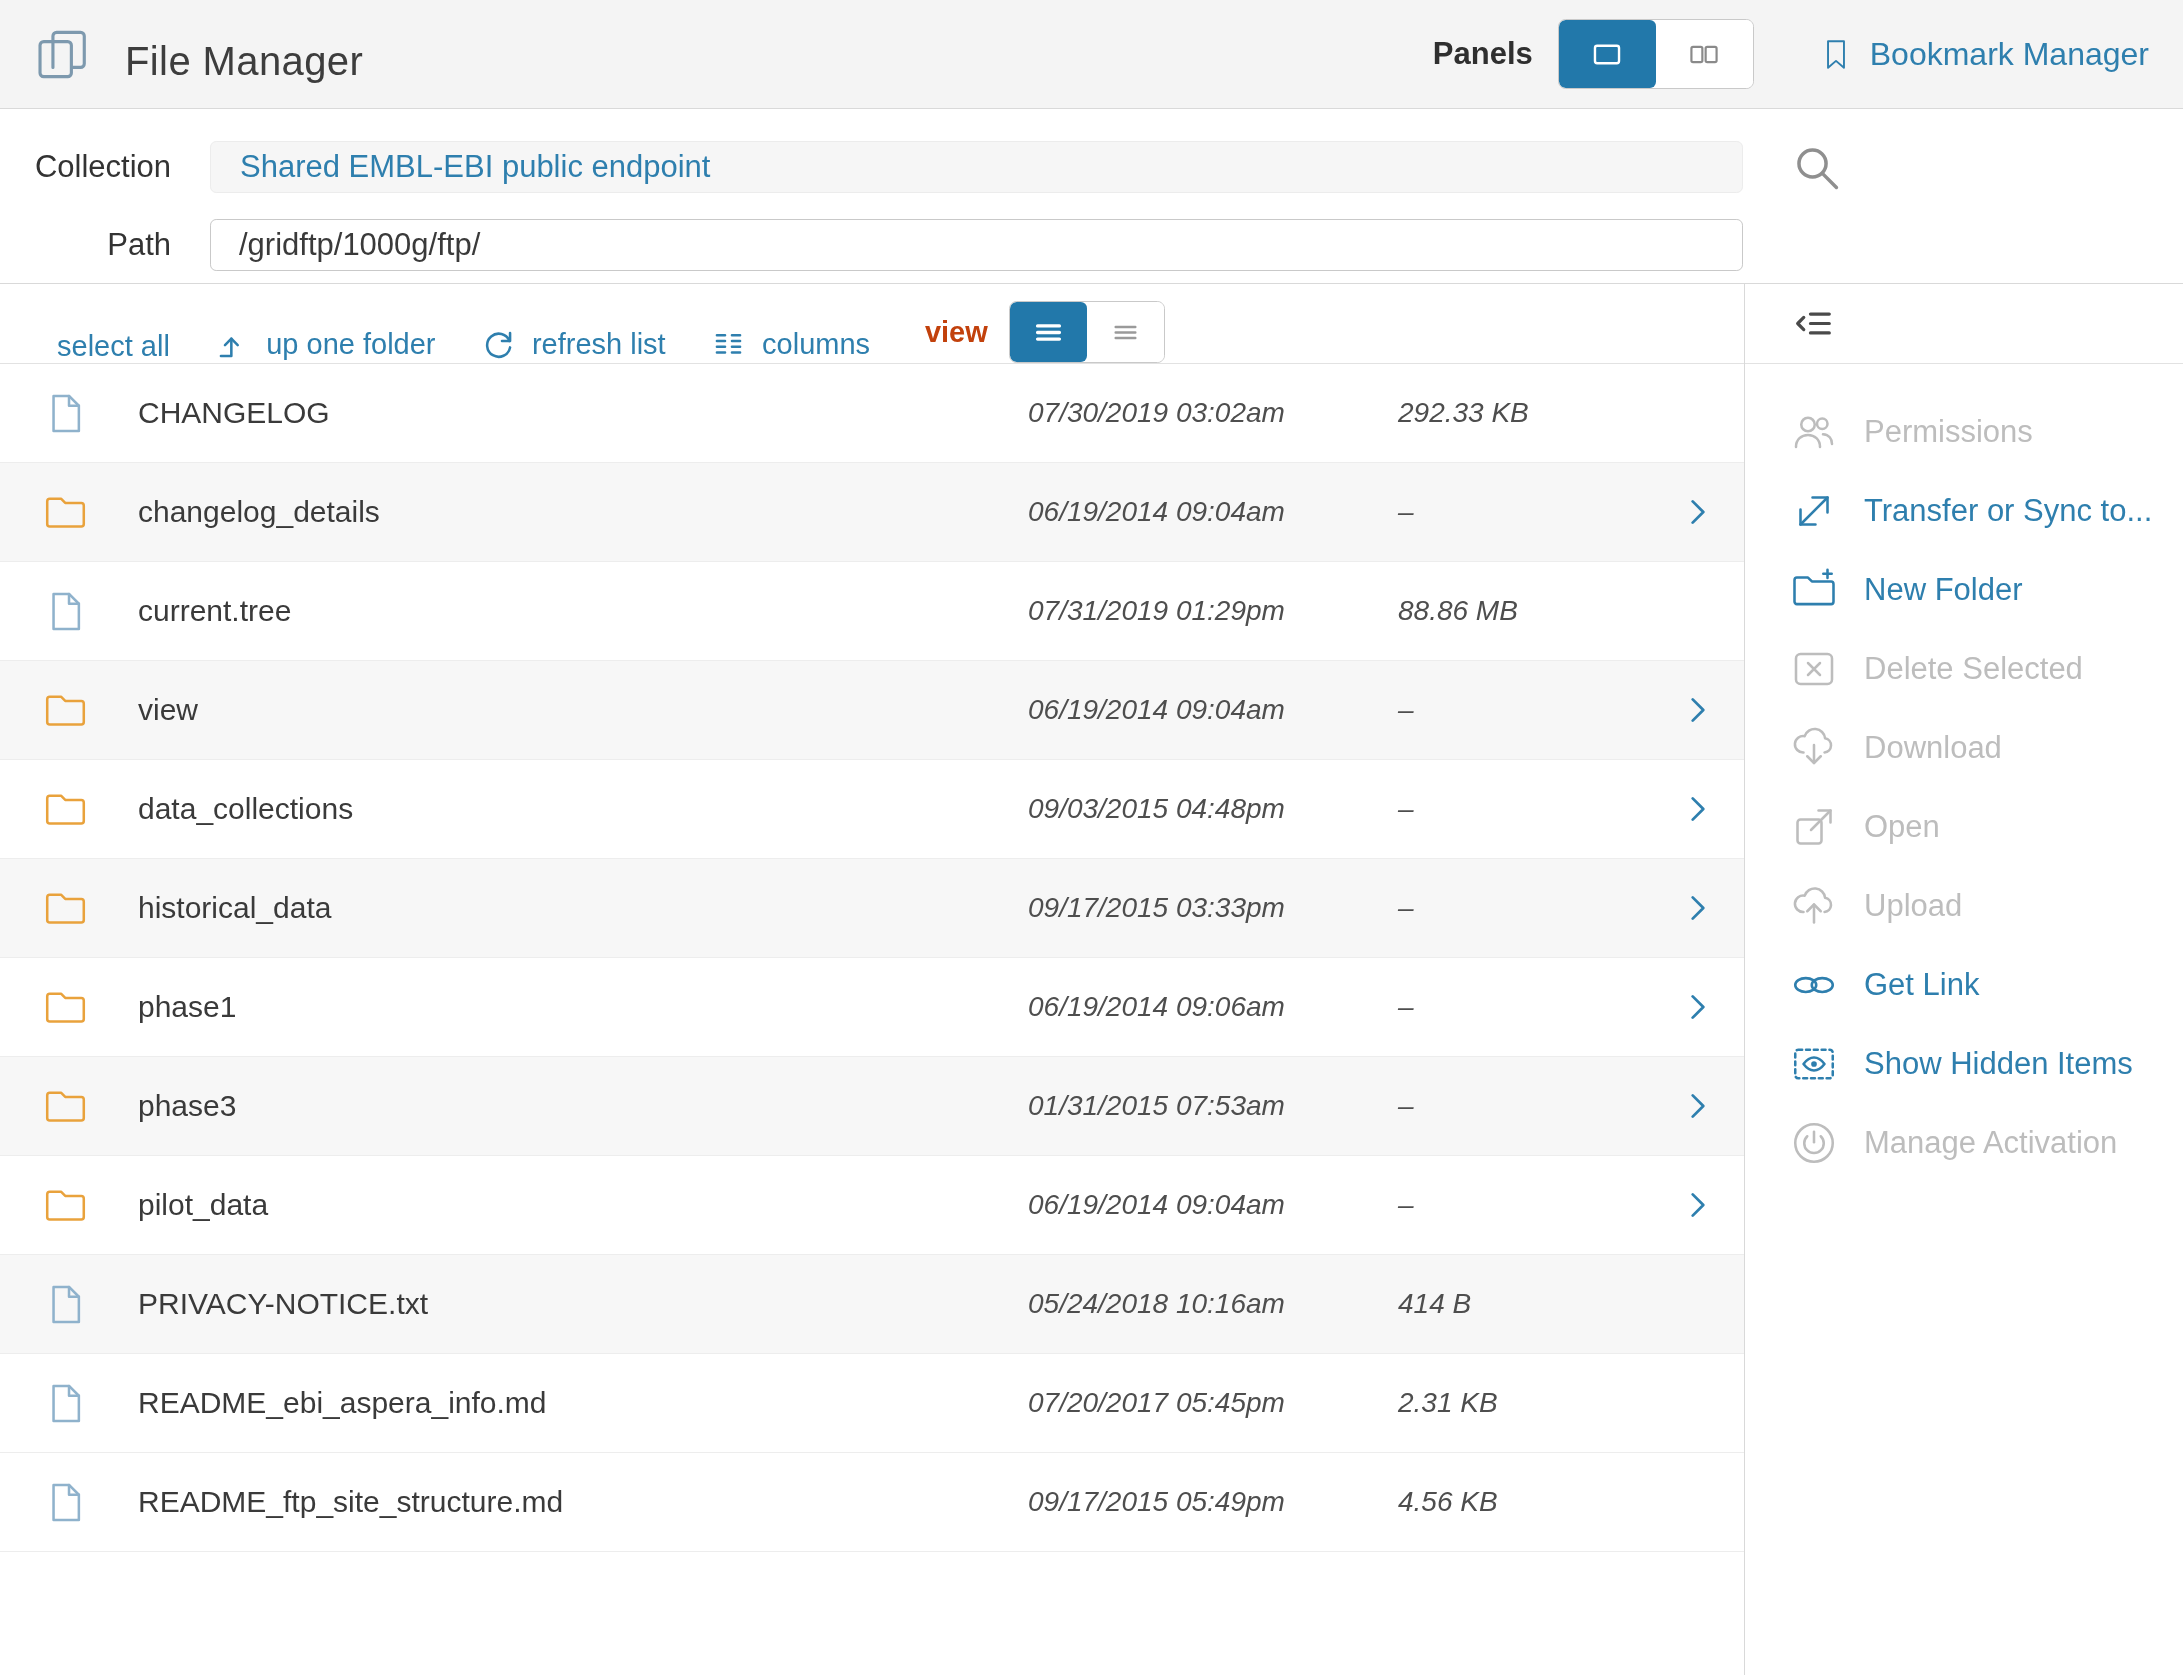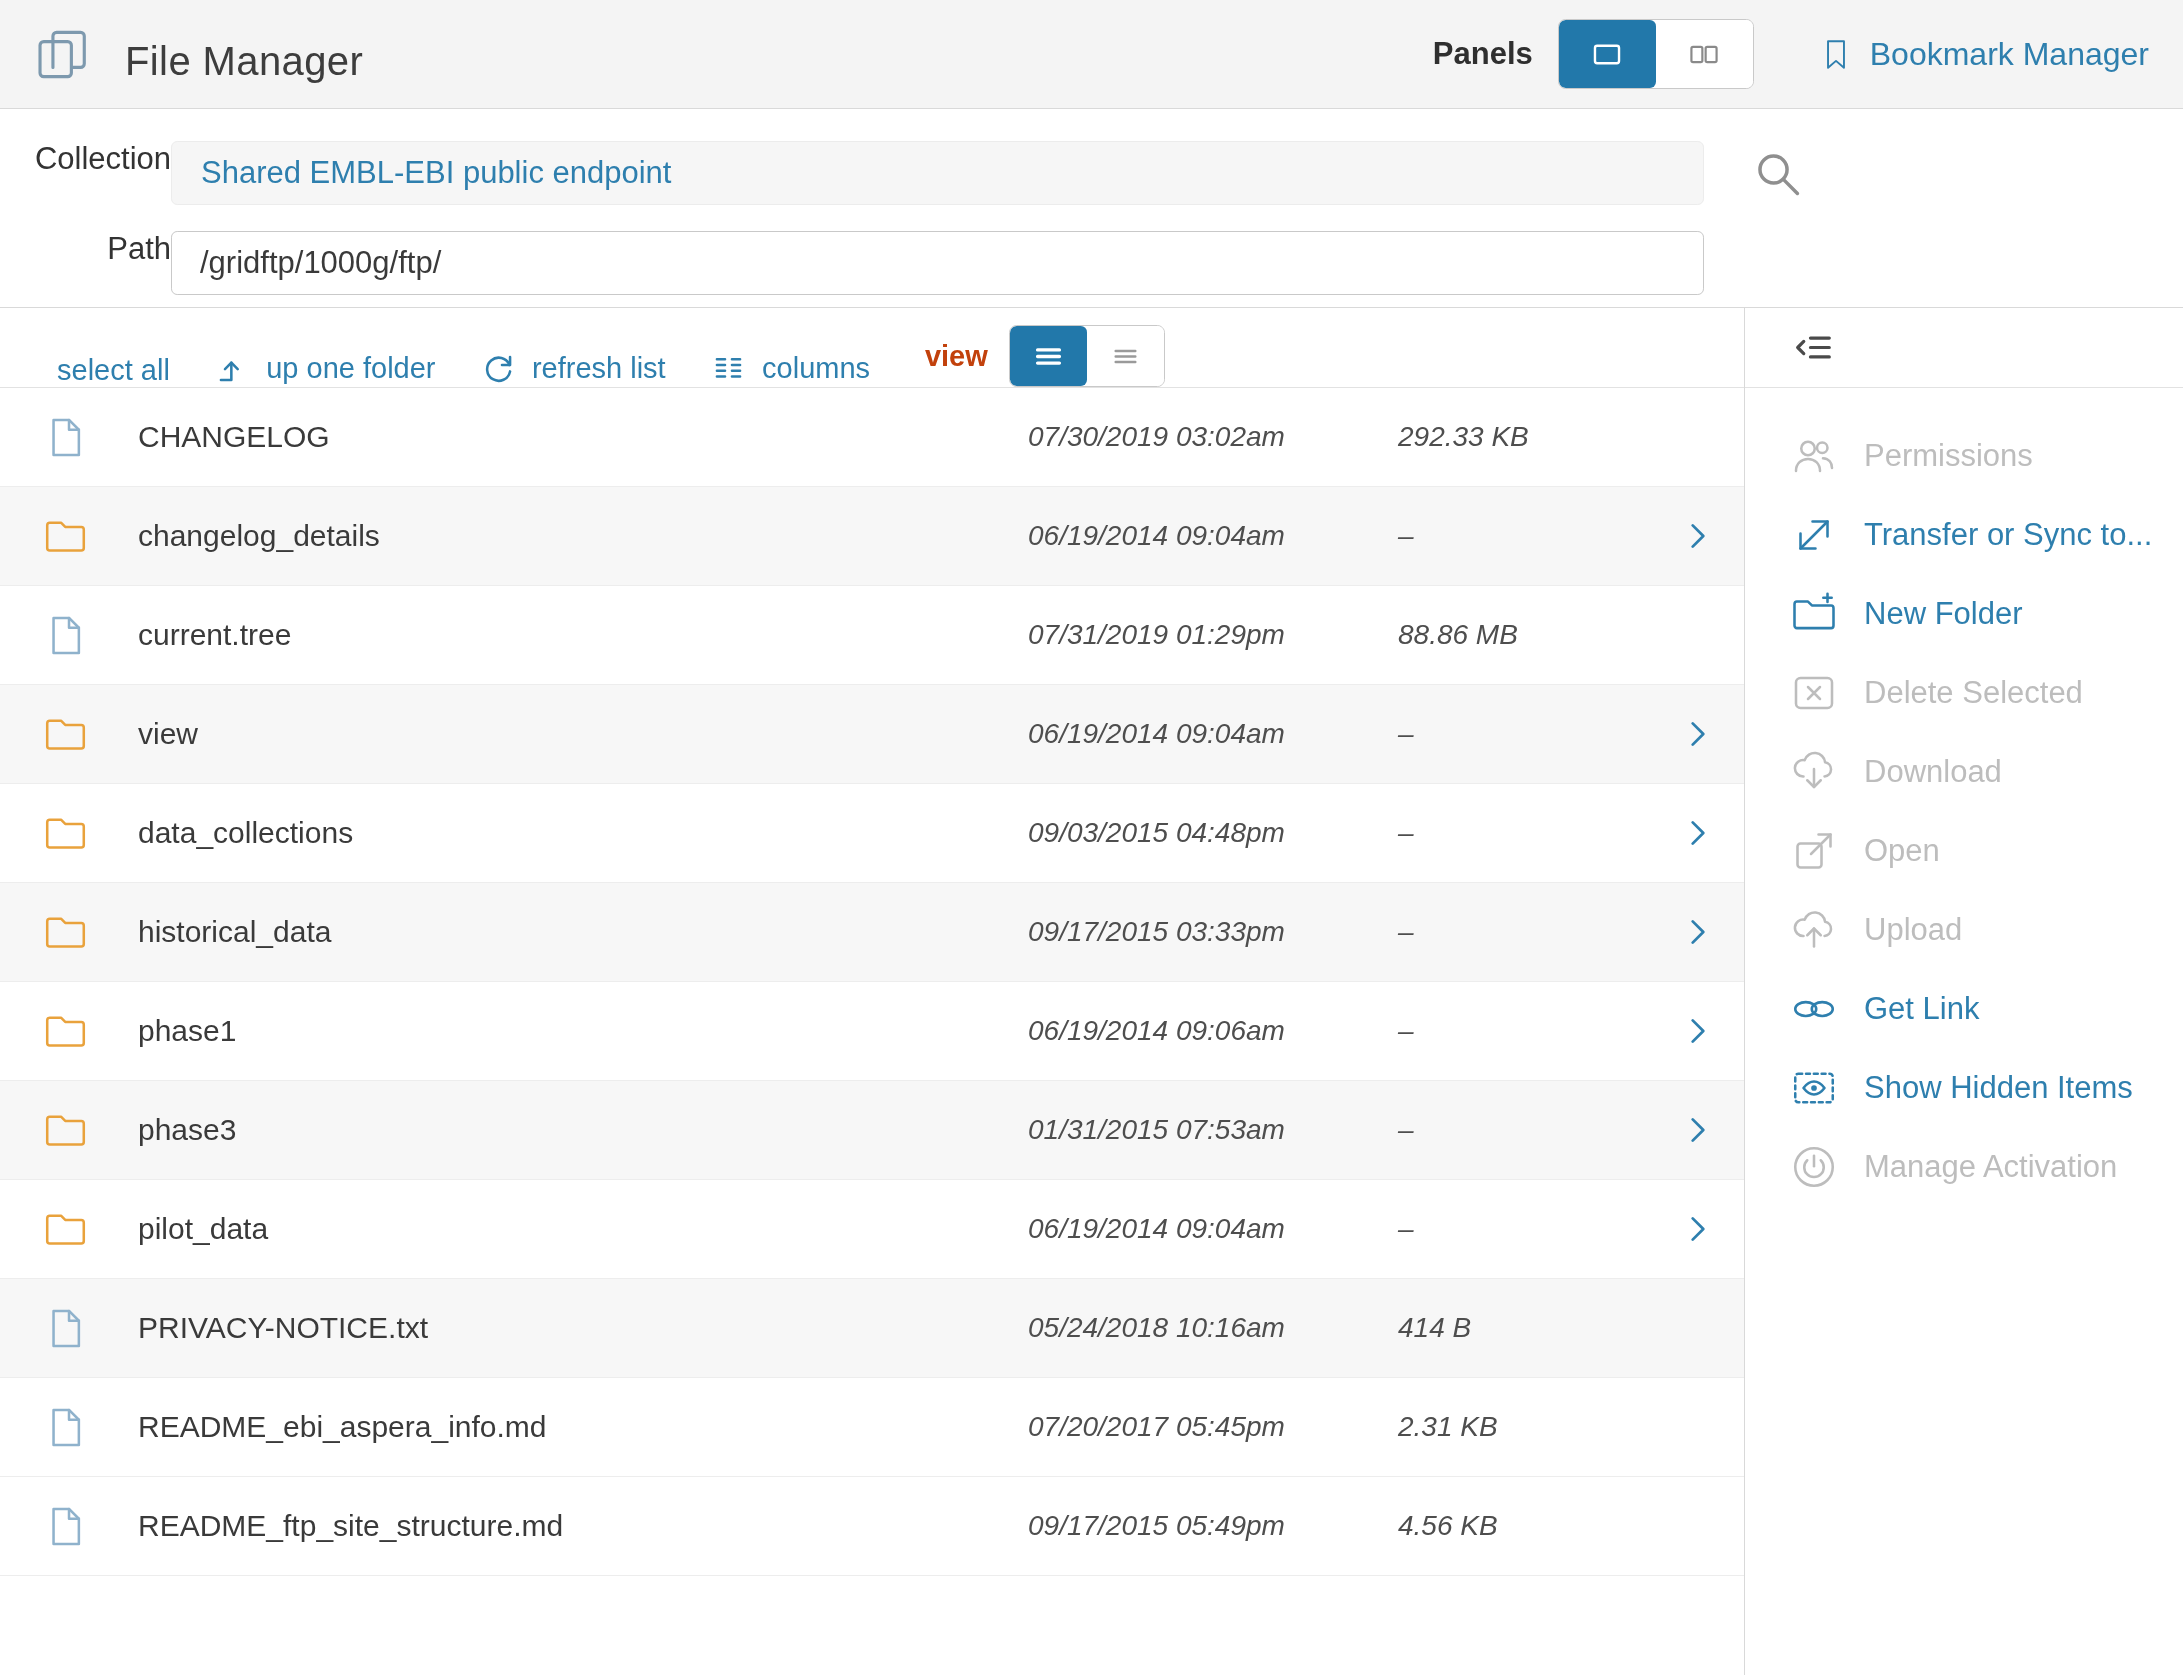--- a/index.html
+++ b/index.html
@@ -32,24 +32,24 @@
   .panels-label{font-size:31px;color:#2f2f2f;font-weight:700;}
   .seg{display:flex;border:1.5px solid #c9c9c9;background:#fff;border-radius:7.7px;overflow:hidden;}
   .seg-btn{width:97px;height:68px;display:flex;align-items:center;justify-content:center;background:#fff;border:none;padding:0;cursor:pointer;}
   .seg-btn.selected{background:var(--accent-bg);border-radius:6.2px;}
   .seg-btn svg{width:46px;height:35px;display:block;}
   .bookmark-manager{display:flex;align-items:center;gap:17px;margin-left:65px;color:var(--accent);font-size:32px;cursor:pointer;}
   .bookmark-manager svg{width:34px;height:43px;display:block;}
 
   
   .forms{padding:32px 0 12.3px;flex:none;background:#fff;}
-  .form-row{display:flex;}
+  .form-row{display:flex;align-items:center;}
   .form-row + .form-row{margin-top:26px;}
   .form-label{width:171px;flex:none;text-align:right;font-size:31px;color:#333;}
-  .field{width:1533px;height:64px;border-radius:6.2px;font-size:31px;}
+  .field{margin-left:39px;width:1533px;height:52px;border-radius:6.2px;font-size:31px;}
   .collection-field{background:#f6f6f6;border:0.8px solid #ececec;color:var(--accent);display:flex;align-items:center;padding:0 29px;cursor:pointer;}
   .path-field{background:#fff;border:1.5px solid #c9c9c9;color:#3a3a3a;padding:0 28px;font-family:"Liberation Sans",sans-serif;outline:none;}
   .row-right{flex:1;display:flex;align-items:center;padding-left:48px;}
   .search-btn svg{width:51px;height:51px;color:#8f8f8f;display:block;cursor:pointer;}
   .bookmark-group{display:flex;align-items:center;gap:15.4px;color:var(--accent);font-size:32px;cursor:pointer;}
   .bookmark-group .ribbon svg{width:32px;height:42px;display:block;}
   .bookmark-group .chev svg{width:29px;height:29px;display:block;}
 
   
   .main{flex:1;min-height:0;display:flex;border-top:1.5px solid var(--border);border-bottom:1.5px solid #cfcfcf;}

